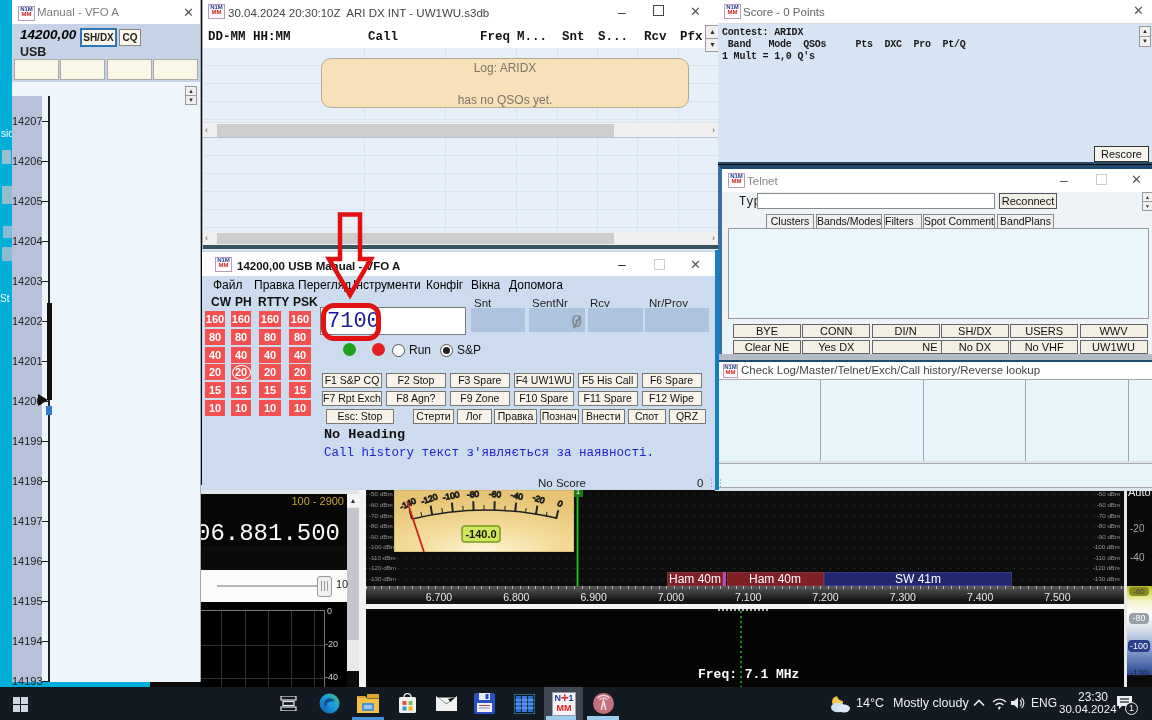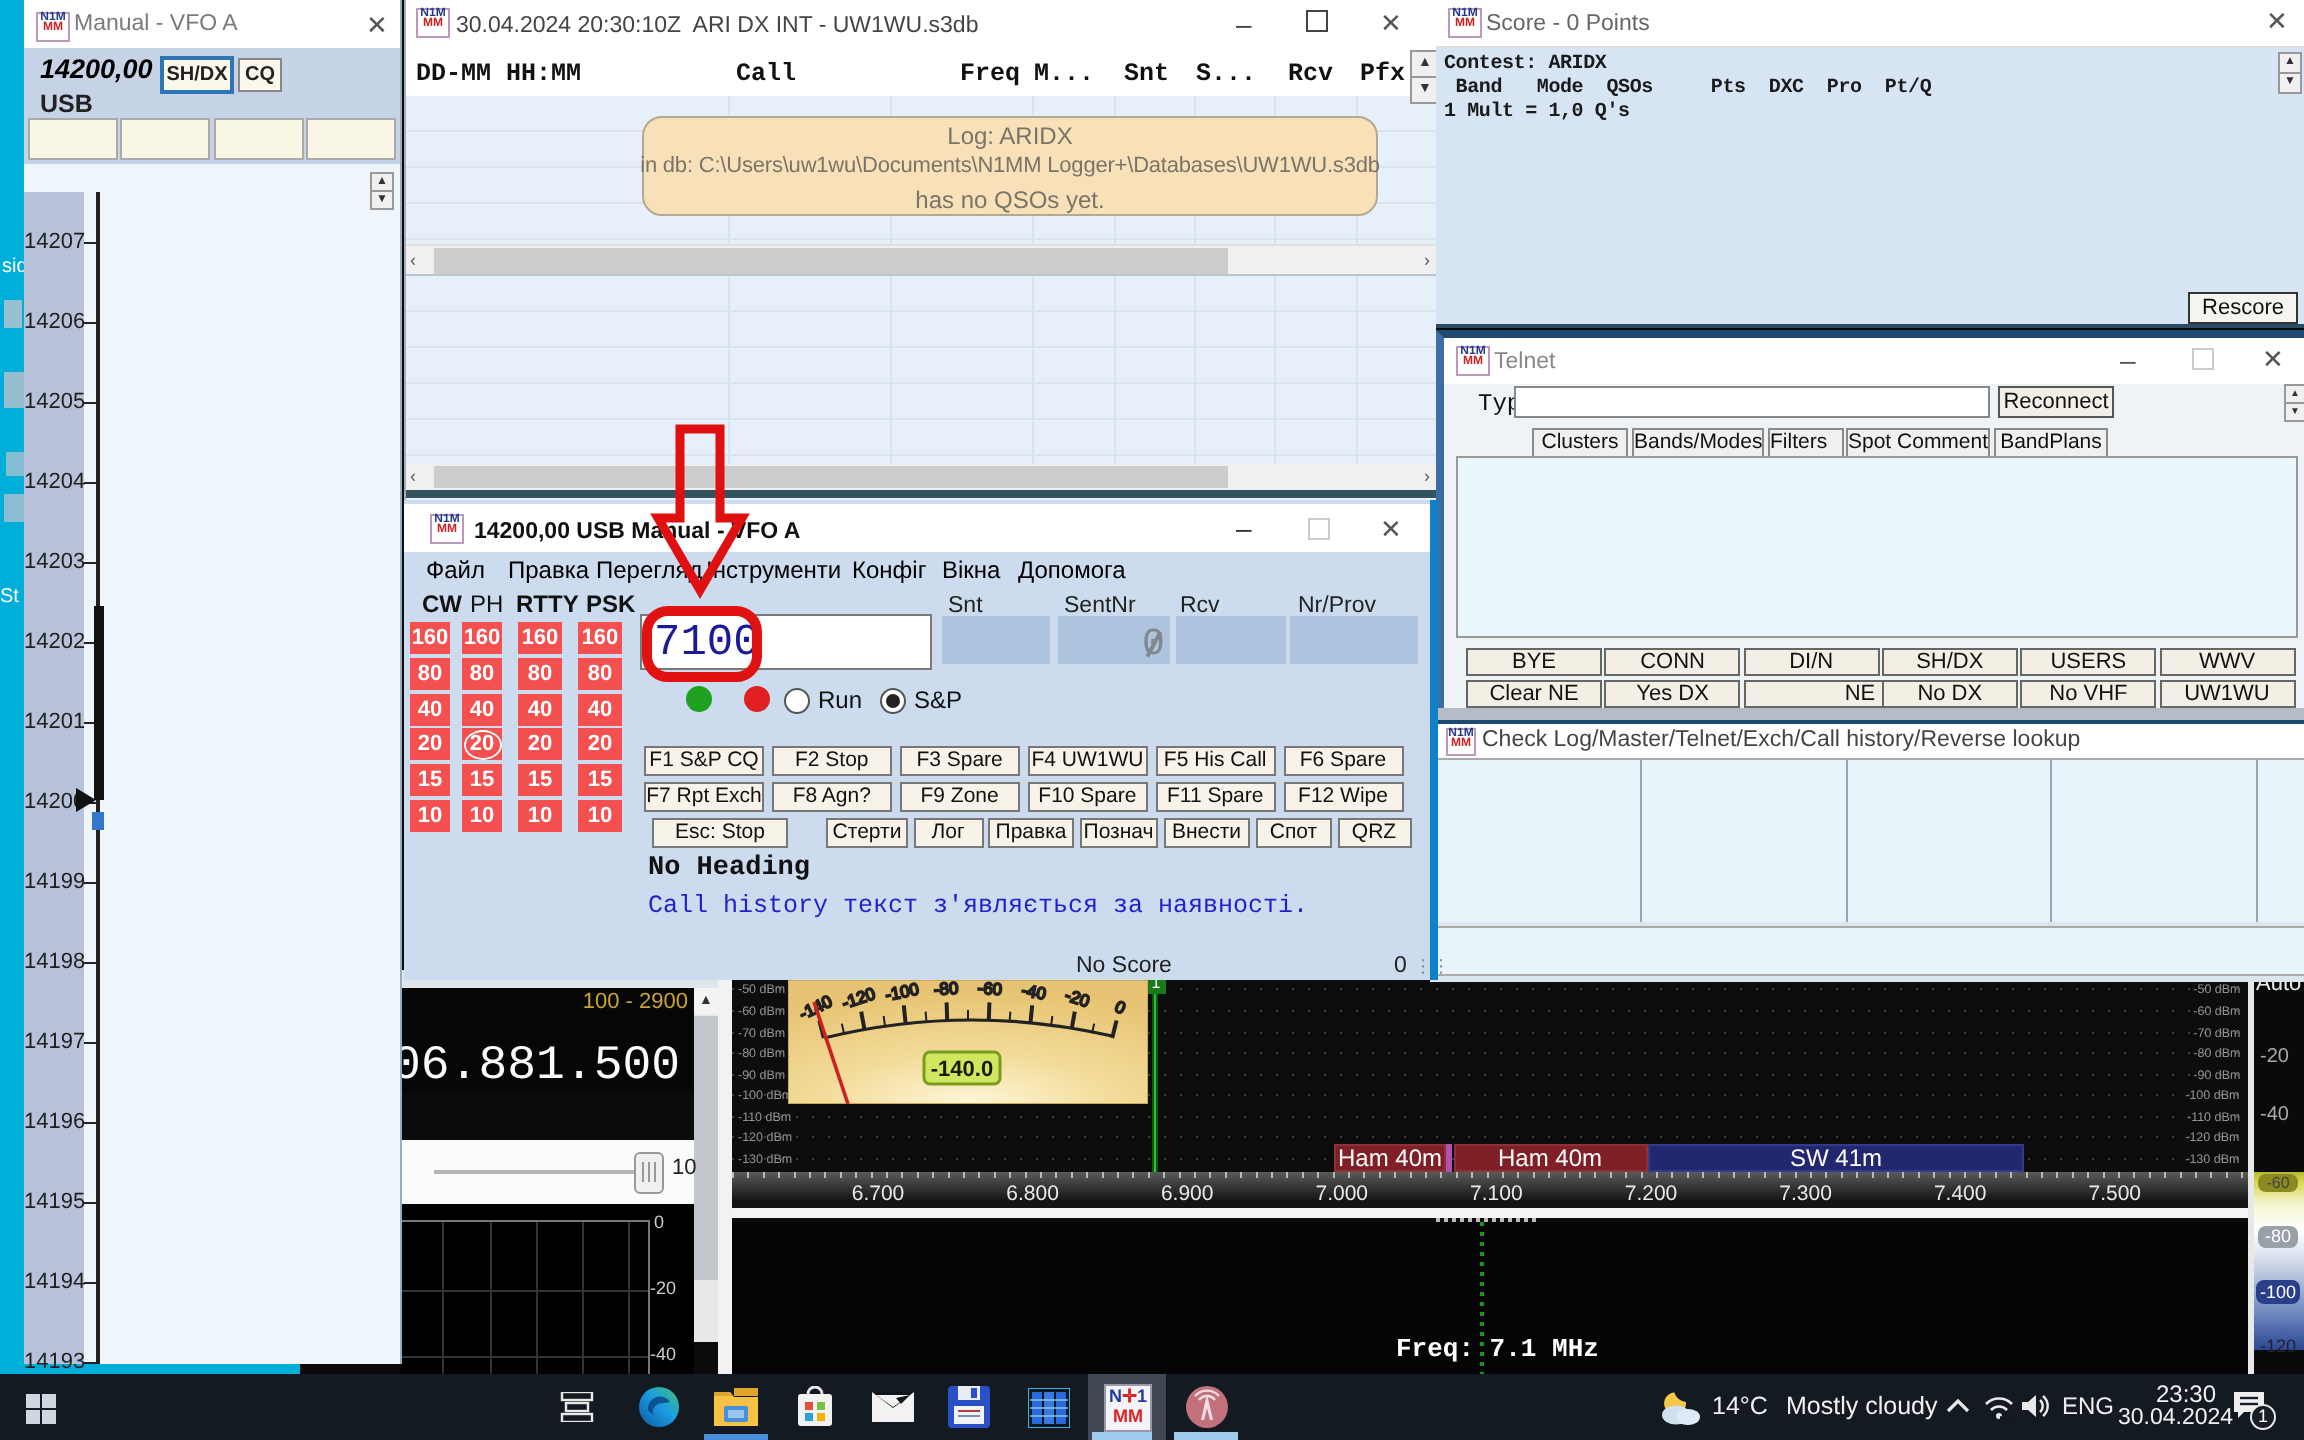--- a/index.html
+++ b/index.html
@@ -264,21 +264,20 @@
   <div class="abs" style="left:161px;top:48px;width:1px;height:185px;background:#d8e5ef;"></div>
   <div class="abs" style="left:242px;top:48px;width:1px;height:185px;background:#d8e5ef;"></div>
   <div class="abs" style="left:313px;top:48px;width:1px;height:185px;background:#d8e5ef;"></div>
   <div class="abs" style="left:354px;top:48px;width:1px;height:185px;background:#d8e5ef;"></div>
   <div class="abs" style="left:394px;top:48px;width:1px;height:185px;background:#d8e5ef;"></div>
   <div class="abs" style="left:434px;top:48px;width:1px;height:185px;background:#d8e5ef;"></div>
   <div class="abs" style="left:475px;top:48px;width:1px;height:185px;background:#d8e5ef;"></div>
 
   <div class="abs" style="left:118px;top:58px;width:368px;height:50px;background:#f8e1b8;border:1px solid #b3a890;border-radius:10px;box-sizing:border-box;">
     <div class="abs" style="left:50%;top:2px;transform:translateX(-50%);white-space:nowrap;font-size:12px;color:#7b7468;">Log: ARIDX</div>
-    <div class="abs" style="left:50%;top:18px;transform:translateX(-50%);white-space:nowrap;font-size:11px;letter-spacing:-0.1px;color:#7b7468;">in db: C:\Users\uw1wu\Documents\N1MM Logger+\Databases\UW1WU.s3db</div>
     <div class="abs" style="left:50%;top:34px;transform:translateX(-50%);white-space:nowrap;font-size:12px;color:#7b7468;">has no QSOs yet.</div>
   </div>
 
   <div class="abs" style="left:0;top:122px;width:100%;height:15px;background:#f0f0f0;border-top:1px solid #e0e0e0;">
     <div class="abs" style="left:2px;top:3px;color:#555;font-size:9px;line-height:9px;">‹</div>
     <div class="abs" style="left:14px;top:1px;width:397px;height:13px;background:#cdcdcd;"></div>
     <div class="abs" style="right:3px;top:3px;color:#555;font-size:9px;line-height:9px;">›</div>
   </div>
   <div class="abs" style="left:0;top:137px;width:100%;height:1px;background:#b8c4d2;"></div>
 
@@ -366,21 +365,21 @@
       <div class="abs" style="left:11px;top:28px;font-size:12px;color:#000;">Файл</div>
       <div class="abs" style="left:52px;top:28px;font-size:12px;color:#000;">Правка</div>
       <div class="abs" style="left:96px;top:28px;font-size:12px;color:#000;">Перегляд</div>
       <div class="abs" style="left:151px;top:28px;font-size:12px;color:#000;">Інструменти</div>
       <div class="abs" style="left:224px;top:28px;font-size:12px;color:#000;">Конфіг</div>
       <div class="abs" style="left:269px;top:28px;font-size:12px;color:#000;">Вікна</div>
       <div class="abs" style="left:307px;top:28px;font-size:12px;color:#000;">Допомога</div>
     </div>
 
   <div class="abs" style="left:9px;top:45px;font-size:12px;font-weight:bold;color:#111;">CW</div>
-  <div class="abs" style="left:33px;top:45px;font-size:12px;font-weight:normal;color:#111;">PH</div>
+  <div class="abs" style="left:33px;top:45px;font-size:12px;font-weight:bold;color:#111;">PH</div>
   <div class="abs" style="left:56px;top:45px;font-size:12px;font-weight:bold;color:#111;">RTTY</div>
   <div class="abs" style="left:91px;top:45px;font-size:12px;font-weight:bold;color:#111;">PSK</div>
   <div id="bands">
       <div class="abs" style="left:3px;top:61px;width:20px;height:16px;background:#f45050;color:#fff;font-size:11px;font-weight:bold;text-align:center;line-height:16px;">160</div>
       <div class="abs" style="left:3px;top:78.8px;width:20px;height:16px;background:#f45050;color:#fff;font-size:11px;font-weight:bold;text-align:center;line-height:16px;">80</div>
       <div class="abs" style="left:3px;top:96.6px;width:20px;height:16px;background:#f45050;color:#fff;font-size:11px;font-weight:bold;text-align:center;line-height:16px;">40</div>
       <div class="abs" style="left:3px;top:114.4px;width:20px;height:16px;background:#f45050;color:#fff;font-size:11px;font-weight:bold;text-align:center;line-height:16px;">20</div>
       <div class="abs" style="left:3px;top:132.2px;width:20px;height:16px;background:#f45050;color:#fff;font-size:11px;font-weight:bold;text-align:center;line-height:16px;">15</div>
       <div class="abs" style="left:3px;top:150px;width:20px;height:16px;background:#f45050;color:#fff;font-size:11px;font-weight:bold;text-align:center;line-height:16px;">10</div>
       <div class="abs" style="left:29px;top:61px;width:20px;height:16px;background:#f45050;color:#fff;font-size:11px;font-weight:bold;text-align:center;line-height:16px;">160</div>

